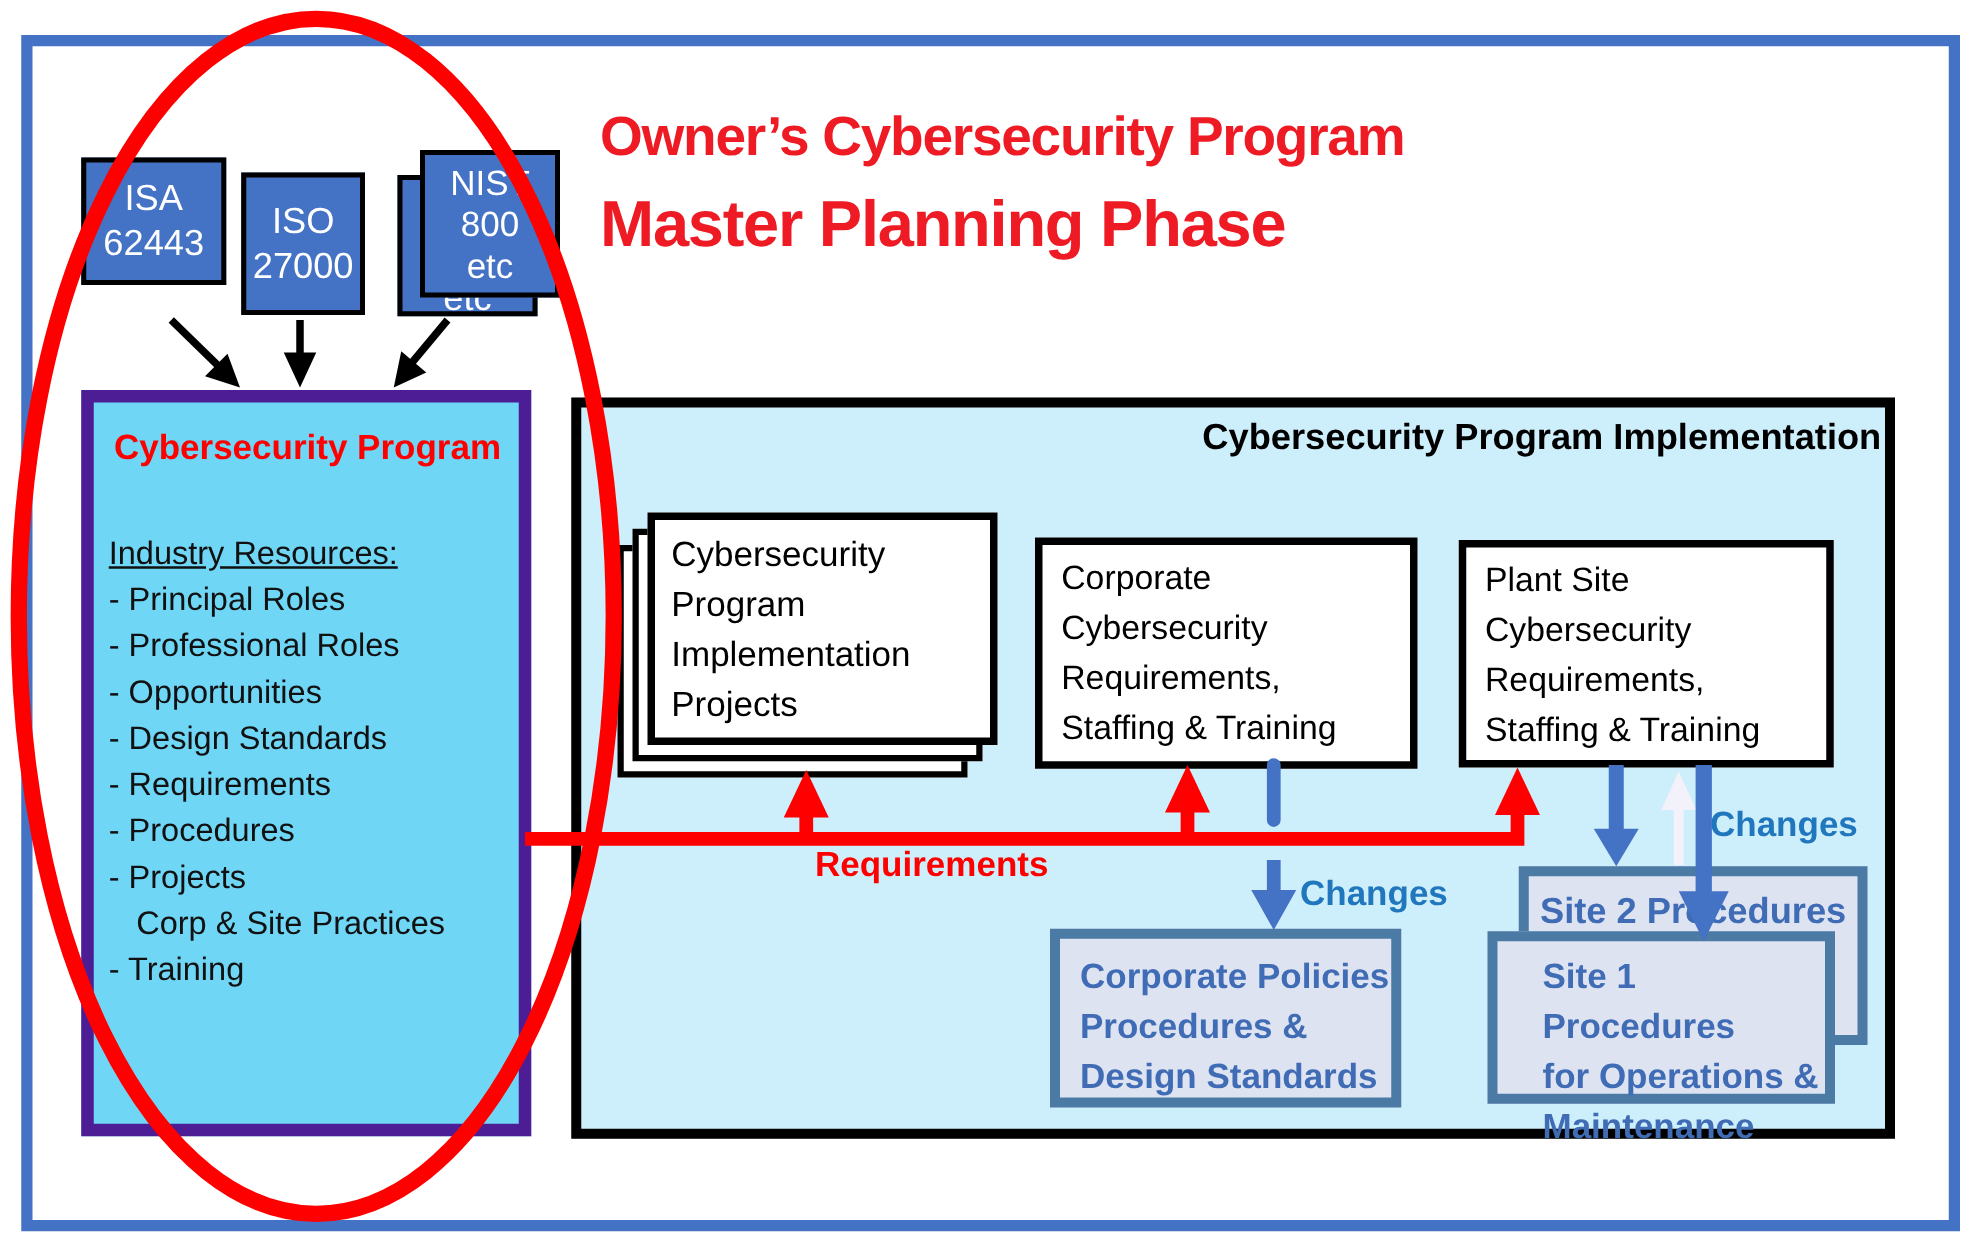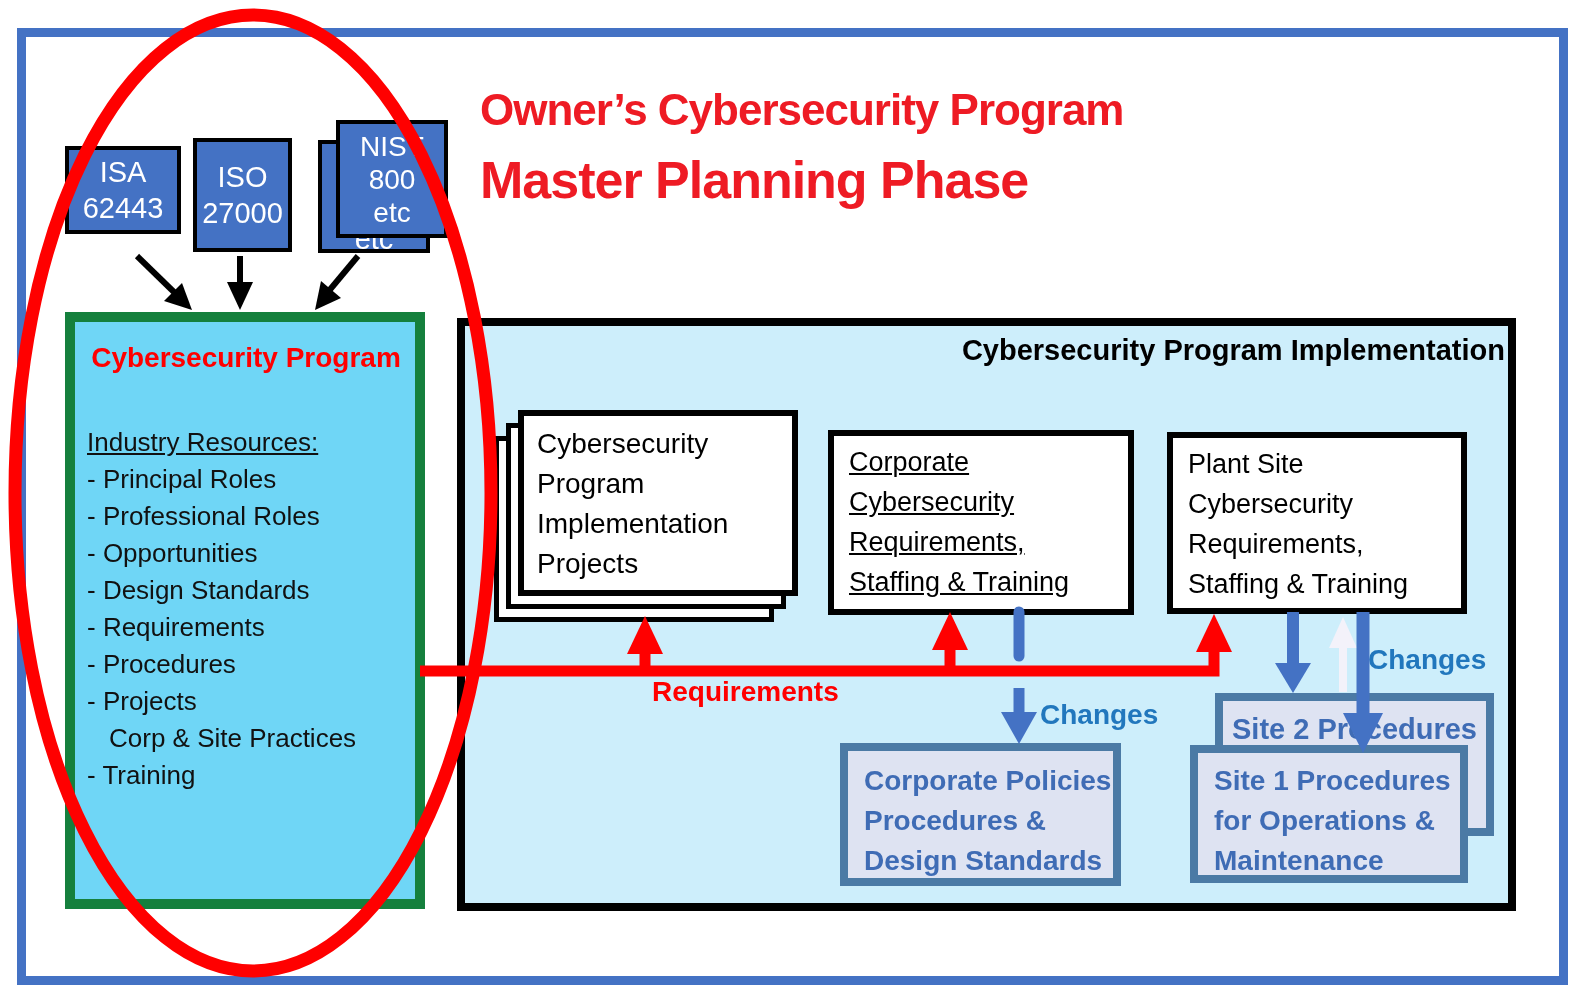--- a/index.html
+++ b/index.html
@@ -10,60 +10,60 @@
   .page-border{left:17px;top:28px;width:1533px;height:939px;border:9px solid #4472c4;}
 
   
   .title-wrap{left:480px;top:84px;width:950px;color:#ee1b24;font-weight:bold;}
   .title-line1{font-size:44px;line-height:52px;letter-spacing:-1px;}
   .title-line2{font-size:52px;line-height:52px;margin-top:18px;letter-spacing:-1px;}
 
   
   .std-box{background:#4472c4;border:4px solid #000;color:#ffffff;font-size:29px;line-height:36px;
            text-align:center;display:flex;flex-direction:column;justify-content:center;box-sizing:border-box;}
-  .std-isa{left:65px;top:146px;width:116px;height:88px;}
+  .std-isa{left:65px;top:126px;width:116px;height:102px;}
   .std-iso{left:193px;top:138px;width:99px;height:114px;}
   .std-back{left:318px;top:140px;width:112px;height:113px;justify-content:flex-end;overflow:hidden;}
   .std-back .etc{margin-bottom:-8px;}
   .std-nist{left:336px;top:120px;width:112px;height:118px;font-size:28px;line-height:33px;}
 
   
   .mp-box{left:65px;top:312px;width:360px;height:597px;box-sizing:border-box;
-          border:10px solid #15803d;background:#6fd6f6;color:#111;}
+          border:10px solid #4c1d95;background:#6fd6f6;color:#111;}
   .mp-inner{padding:16px 10px 0 12px;}
   .mp-h-red{text-align:center;font-weight:bold;font-size:28px;color:#ff0000;line-height:36px;margin-top:2px;}
   .mp-h-black{text-align:center;font-weight:bold;font-size:28px;color:#000;line-height:38px;}
   .mp-gap{height:48px;}
   .mp-line{font-size:26px;line-height:37px;color:#111;}
   .mp-underline{text-decoration:underline;}
   .mp-indent{padding-left:22px;}
 
   
   .impl-box{left:457px;top:318px;width:1059px;height:593px;box-sizing:border-box;
             border:8px solid #000;background:#cdeefb;}
   .impl-header{left:446px;top:334px;width:1059px;text-align:right;font-size:29px;font-weight:bold;color:#000;}
 
   
   .wbox{background:#ffffff;border:6px solid #000;box-sizing:border-box;color:#000;}
   .proj-back{left:494px;top:436px;width:280px;height:186px;border-width:5px;}
   .proj-mid{left:506px;top:423px;width:280px;height:186px;border-width:5px;}
   .proj-front{left:518px;top:410px;width:280px;height:186px;}
   .wbox-text{padding:8px 0 0 13px;font-size:28px;line-height:40px;}
-  .corp-box{left:828px;top:430px;width:306px;height:185px;text-decoration:underline;}
+  .corp-box{left:828px;top:430px;width:306px;height:185px;}
   .plant-box{left:1167px;top:432px;width:300px;height:182px;}
   .wbox-text-sm{padding:6px 0 0 15px;font-size:27px;line-height:40px;}
 
   
   .lbox{background:#dee3f2;border:8px solid #4b7aa5;box-sizing:border-box;
         color:#3f6cb5;font-weight:bold;}
   .pol-box{left:840px;top:743px;width:281px;height:143px;}
   .lbox-text{padding:10px 0 0 16px;font-size:28px;line-height:40px;}
   .site2-box{left:1215px;top:693px;width:279px;height:143px;}
   .site2-label{text-align:center;padding-top:12px;font-size:29px;}
-  .site1-box{left:1190px;top:745px;width:278px;height:138px;}
+  .site1-box{left:1190px;top:745px;width:278px;height:138px;padding-left:20px;}
   .site1-box .lbox-text{padding-top:8px;}
 
   
   .flow-label{font-size:28px;font-weight:600;}
   .lbl-req{left:652px;top:676px;color:#ff0000;font-weight:600;}
   .lbl-chg-left{left:1040px;top:699px;color:#2177bd;}
   .lbl-chg-right{left:1368px;top:644px;color:#2177bd;}
 
   .overlay{left:0;top:0;width:1580px;height:990px;pointer-events:none;}
 </style>

